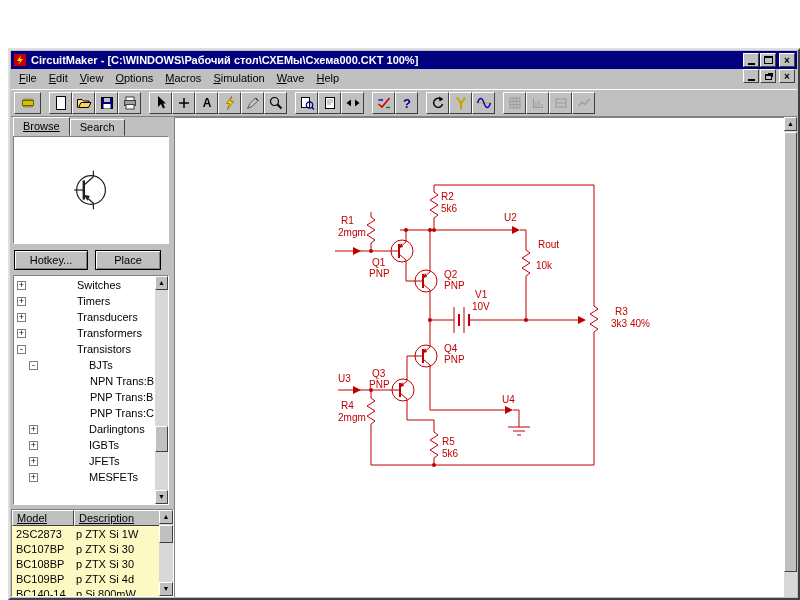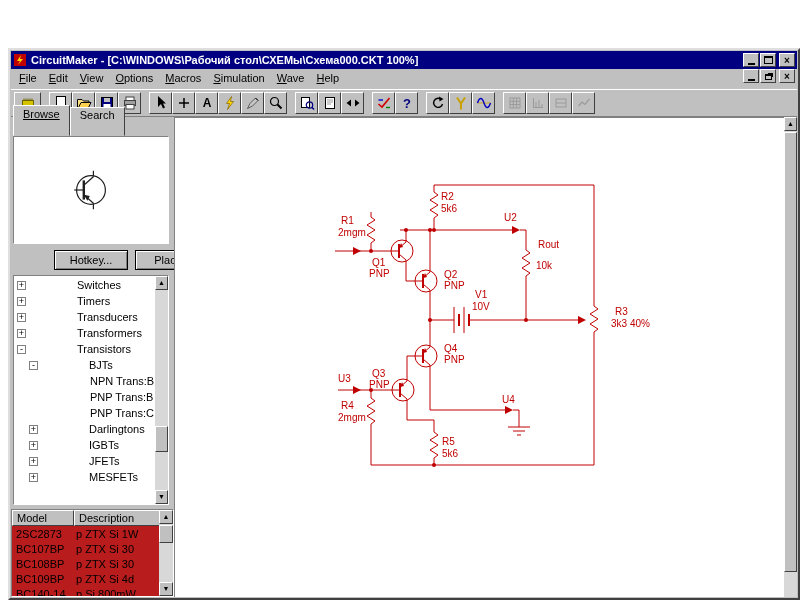--- a/index.html
+++ b/index.html
@@ -35,27 +35,27 @@
   .tb.wide { width:27px; }
   .sp { width:8px; flex:0 0 8px; }
 
   
   .content { flex:1; display:flex; position:relative; }
 
   
   .sidebar { position:relative; width:163px; flex:0 0 163px; background:#c0c0c0; font-size:11px; }
   .tabs { position:absolute; left:2px; top:1px; height:18px; display:flex; align-items:flex-end; }
   .tab { display:inline-block; padding:2px 9px; background:#c0c0c0; border:1px solid; border-color:#fff #404040 #c0c0c0 #fff; }
-  .tab.active { position:relative; z-index:2; padding-bottom:15px;text-decoration:underline; }
-  .tab.inactive { padding-top:1px; padding-bottom:14px; color:#000; }
+  .tab.active { position:relative; z-index:2; padding-bottom:3px;text-decoration:underline; }
+  .tab.inactive { padding-top:1px; padding-bottom:2px; color:#000; }
   .sunken { border:1px solid; border-color:#808080 #fff #fff #808080; background:#fff; }
   .preview { position:absolute; left:2px; top:19px; width:156px; height:108px; display:flex; align-items:center; justify-content:center; }
   .btnrow { position:absolute; left:0; top:133px; width:163px; height:20px; }
   .pbtn { position:absolute; height:20px; background:#c0c0c0; border:1px solid #000;
-          box-shadow:inset 1px 1px 0 #fff, inset -1px -1px 0 #808080; font:inherit; font-size:11px; padding:0;margin-left:40px; }
+          box-shadow:inset 1px 1px 0 #fff, inset -1px -1px 0 #808080; font:inherit; font-size:11px; padding:0; }
   .pbtn.hot { left:3px; width:74px; }
   .pbtn.plc { left:84px; width:66px; }
 
   .tree { position:absolute; left:2px; top:158px; width:156px; height:230px; overflow:hidden; }
   .trows { position:absolute; left:1px; top:1px; right:14px; }
   .trow { height:16px; display:flex; align-items:center; white-space:nowrap; }
   .trow.l0 { padding-left:2px; } .trow.l1 { padding-left:14px; } .trow.l2 { padding-left:28px; }
   .exp { width:9px; height:9px; border:1px solid #808080; background:#fff; font-size:9px; line-height:7px;
          text-align:center; margin-right:4px; flex:0 0 9px; }
   .tl { padding:0 3px;margin-left:44px; }
@@ -63,24 +63,24 @@
 
   
   .sb { position:absolute; right:0; top:0; bottom:0; width:13px; background:#d8d8d8; }
   .sbtn { position:absolute; left:0; width:13px; height:14px; background:#c0c0c0; border:1px solid;
           border-color:#fff #404040 #404040 #fff; font:inherit; font-size:7px; line-height:10px; text-align:center; padding:0; }
   .sbtn.up { top:0; } .sbtn.dn { bottom:0; }
   .thumb { position:absolute; left:0; width:13px; background:#c0c0c0; border:1px solid; border-color:#fff #404040 #404040 #fff; }
 
   
   .models { position:absolute; left:0; top:392px; bottom:0; width:163px; background:#fff; overflow:hidden; }
-  .mhead { height:16px; display:flex; }
+  .mhead { height:16px; display:flex;text-decoration:underline; }
   .mh { display:inline-block; height:16px; background:#c0c0c0; border:1px solid; border-color:#fff #404040 #404040 #fff;
         font-size:11px; padding:1px 4px; overflow:hidden; }
-  .mrows { position:absolute; left:0; top:16px; right:14px; bottom:0; background:#b91c1c; }
+  .mrows { position:absolute; left:0; top:16px; right:14px; bottom:0; background:#fef9c3; }
   .mrow { height:15px; display:flex; align-items:center; }
   .mc1 { width:62px; flex:0 0 62px; padding-left:4px; overflow:hidden; white-space:nowrap; }
   .mc2 { flex:1; padding-left:2px; overflow:hidden; white-space:nowrap; }
   .msb { position:absolute; right:0; top:0; bottom:0; width:14px; background:#d8d8d8; }
   .msb .sbtn, .msb .thumb { width:14px; }
 
   
   .canvasarea { flex:1; position:relative; background:#fff; border-left:1px solid #808080; border-top:1px solid #808080; overflow:hidden; }
   .schsvg { position:absolute; left:0; top:0; }
   .cvs-sb { position:relative; width:13px; flex:0 0 13px; background:#d8d8d8; }

